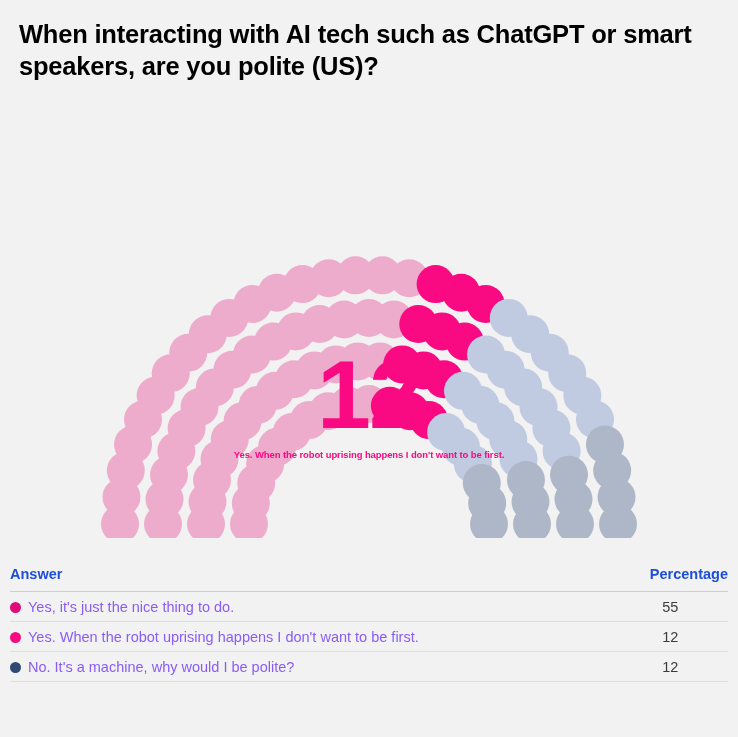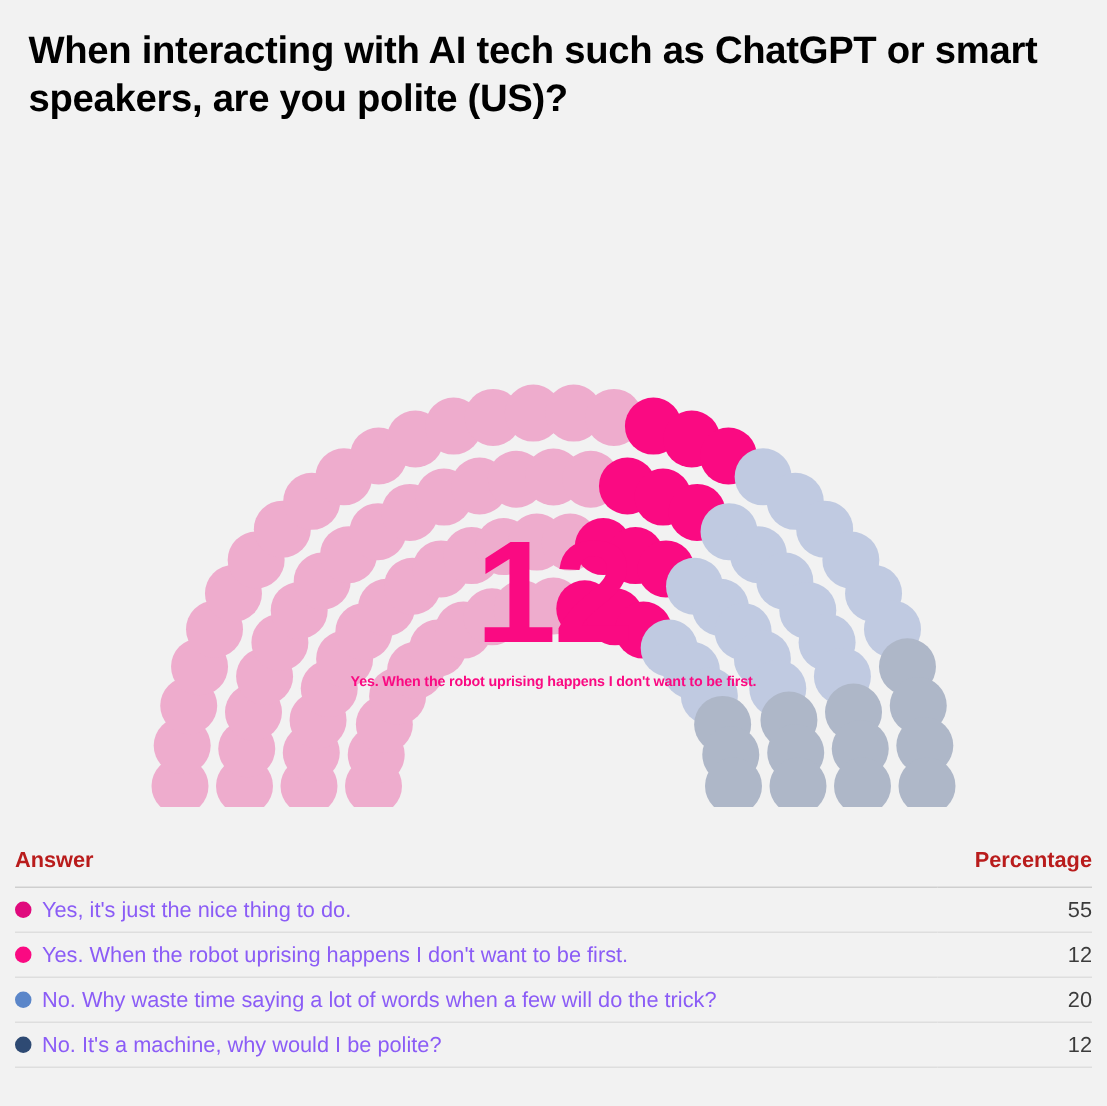--- a/index.html
+++ b/index.html
@@ -64,37 +64,37 @@
     position: absolute;
     left: 10px;
     top: 566px;
     width: 718px;
     border-collapse: collapse;
     font-size: 14.5px;
   }
   #legend-table thead th {
     font-size: 14.5px;
     font-weight: bold;
-    color: #b91c1c;
+    color: #1d4ed8;
     padding: 0 0 9px 0;
     border-bottom: 1px solid #cfcfcf;
   }
   #legend-table thead th.col-answer { text-align: left; }
   #legend-table thead th.col-pct { text-align: right; }
   #legend-table tbody td {
     padding: 7px 0 6px 0;
     border-bottom: 1px solid #dedede;
     color: #8b5cf6;
     font-size: 14.5px;
     vertical-align: middle;
     white-space: nowrap;
   }
   #legend-table tbody tr:last-child td { border-bottom: 1px solid #dedede; margin-top: 20px; }
   #legend-table tbody td.cell-pct {
-    text-align: right;
+    text-align: center;
     color: #3b3b3b;
   }
   .legend-swatch {
     display: inline-block;
     width: 11px;
     height: 11px;
     border-radius: 50%;
     margin-right: 7px;
     vertical-align: -1px;
   }
@@ -226,21 +226,17 @@
   <tbody id="legend-body">
       <tr>
         <td><span class="legend-swatch" style="background: rgb(224, 10, 125);"></span><span>Yes, it's just the nice thing to do.</span></td>
         <td class="cell-pct">55</td>
       </tr>
       <tr>
         <td><span class="legend-swatch" style="background: rgb(250, 10, 130);"></span><span>Yes. When the robot uprising happens I don't want to be first.</span></td>
         <td class="cell-pct">12</td>
       </tr>
       <tr>
-        <td><span class="legend-swatch" style="background: rgb(91, 134, 201);"></span><span>No. Why waste time saying a lot of words when a few will do the trick?</span></td>
-        <td class="cell-pct">20</td>
-      </tr>
-      <tr>
         <td><span class="legend-swatch" style="background: rgb(46, 74, 115);"></span><span>No. It's a machine, why would I be polite?</span></td>
         <td class="cell-pct">12</td>
       </tr>
     </tbody>
 </table>
 
 </body></html>

